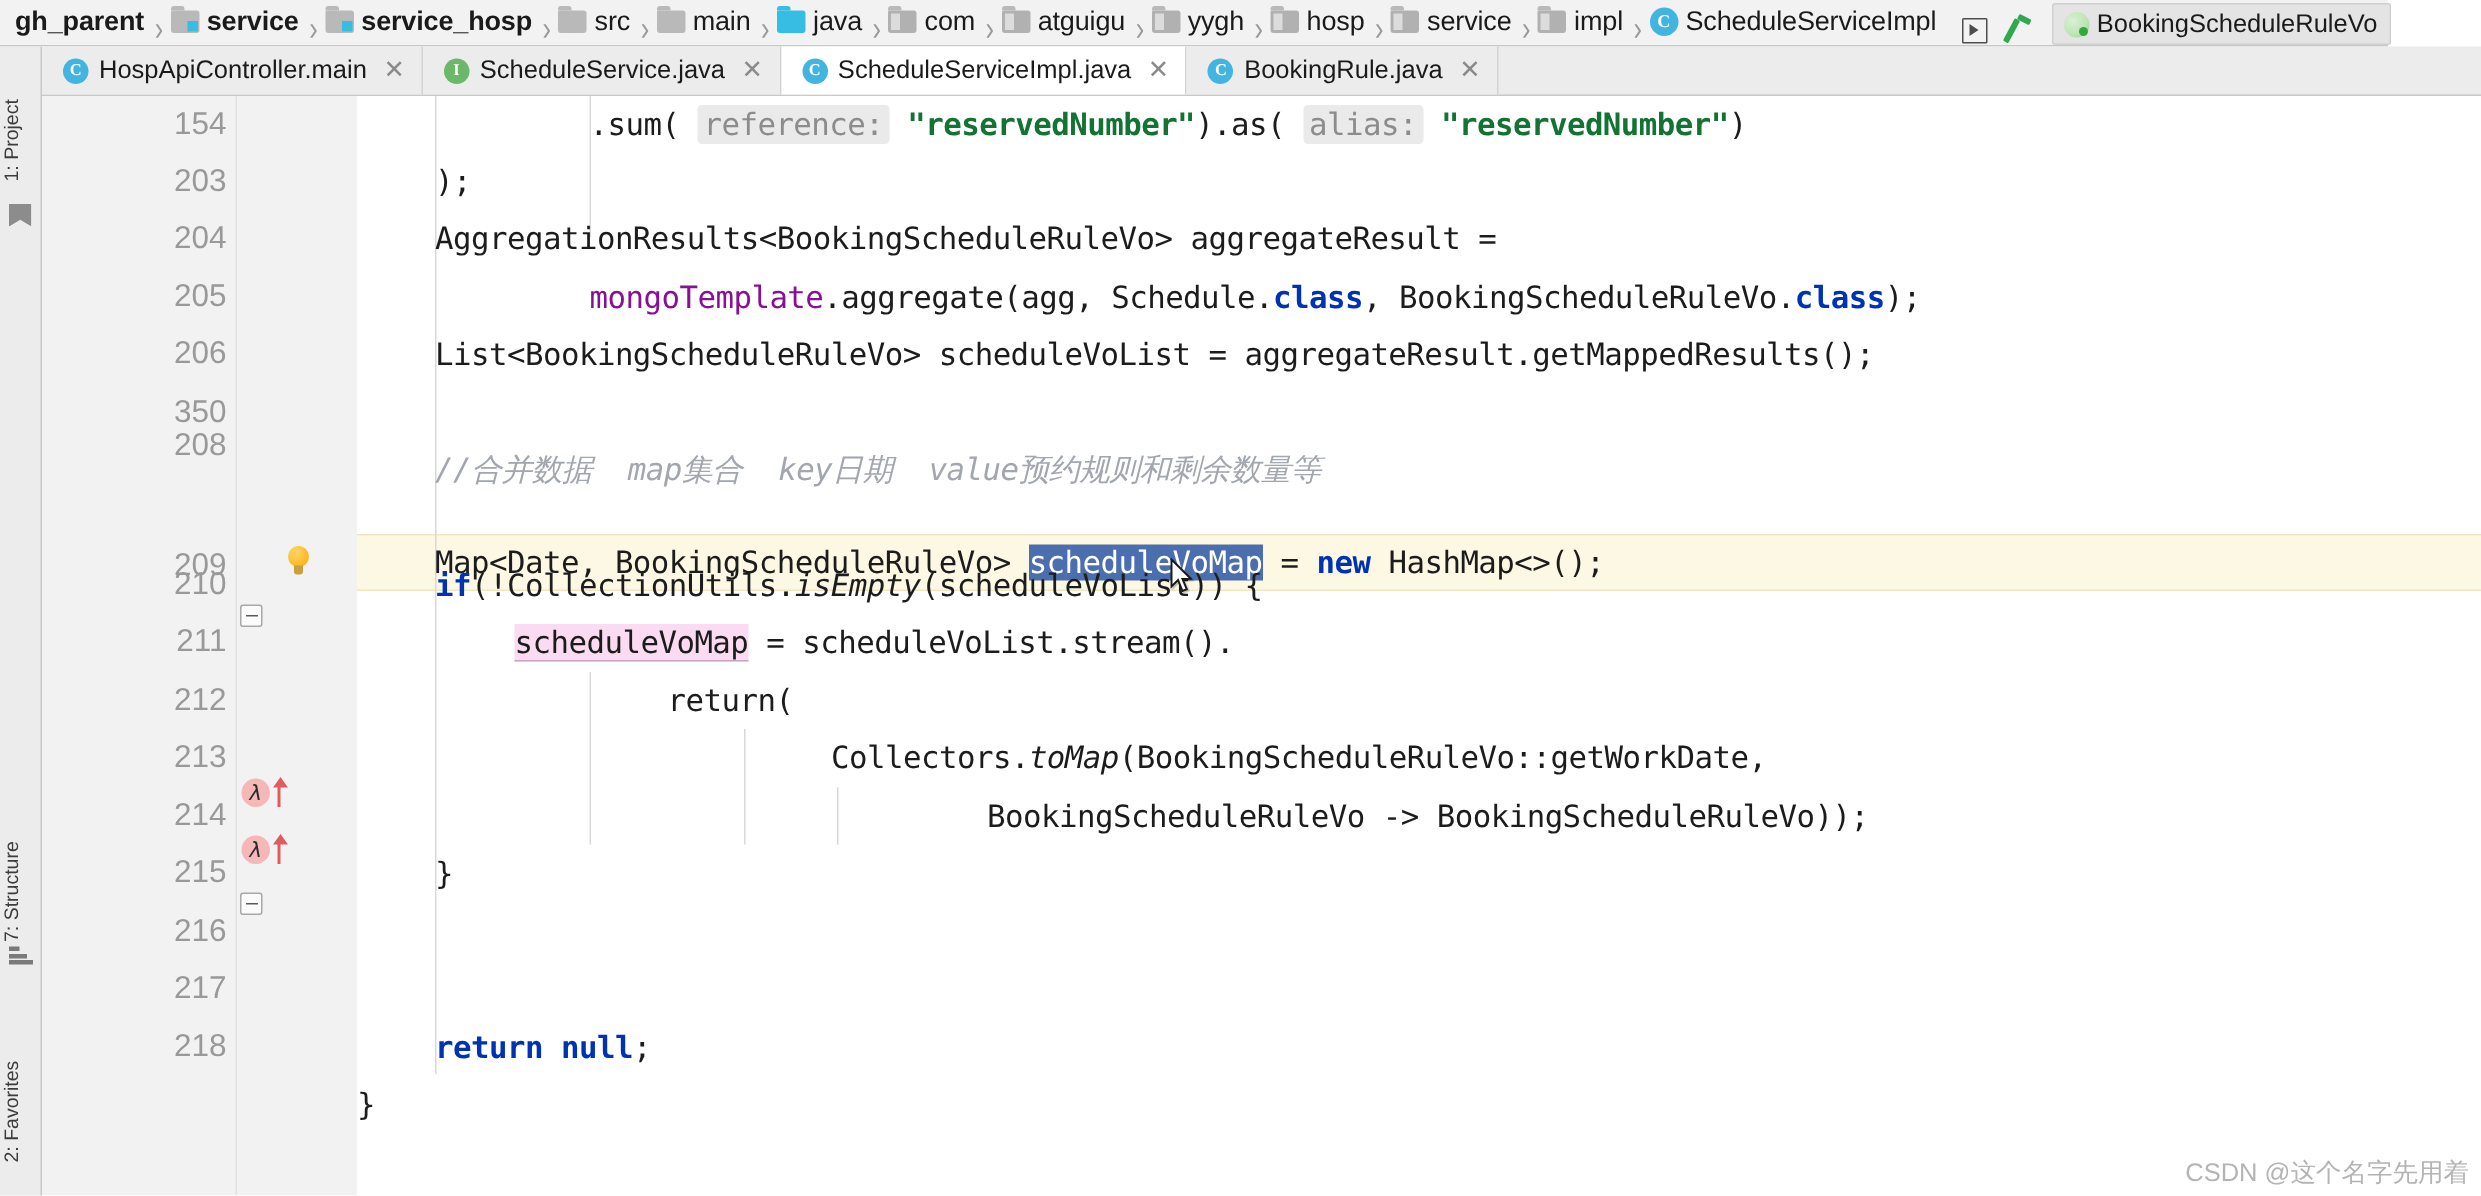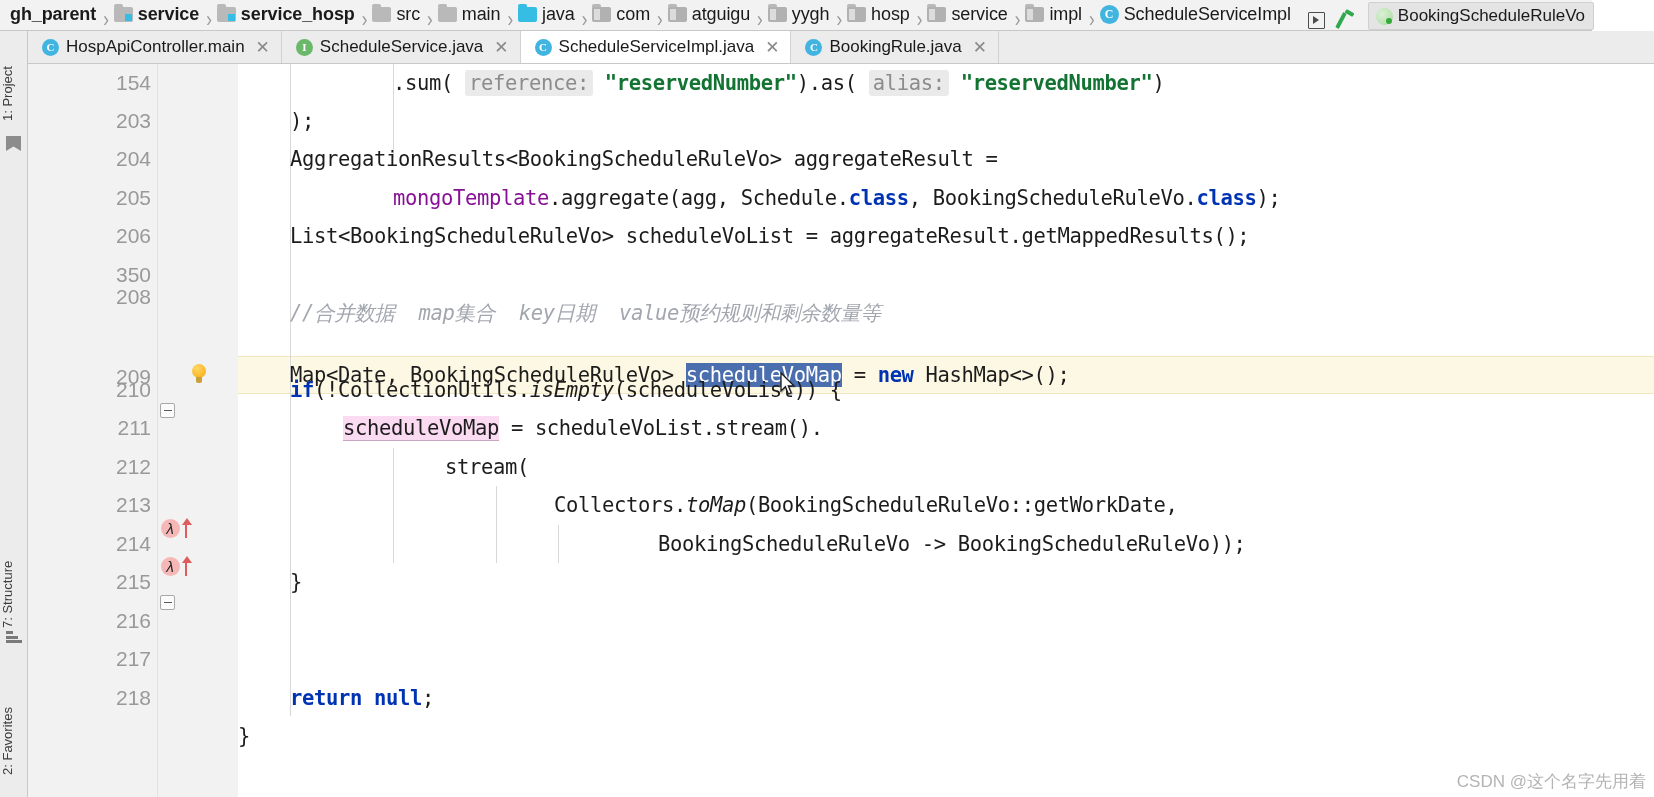--- a/index.html
+++ b/index.html
@@ -515,21 +515,21 @@
 
     <div class="row" style="top:307px">
       <div class="code" style="left:52px;"><span class="kw">if</span><span>(!CollectionUtils.</span><span class="mth-it">isEmpty</span><span>(scheduleVoList)) {</span></div>
     </div>
 
     <div class="row" style="top:345px">
       <div class="code" style="left:105px;"><span class="wr wr-u">scheduleVoMap</span><span> = scheduleVoList.stream().</span></div>
     </div>
 
     <div class="row" style="top:384px">
-      <div class="code" style="left:207px;">stream(</div>
+      <div class="code" style="left:207px;">return(</div>
     </div>
 
     <div class="row" style="top:422px">
       <div class="code" style="left:316px;"><span>Collectors.</span><span class="mth-it">toMap</span><span>(BookingScheduleRuleVo::getWorkDate,</span></div>
     </div>
 
     <div class="row" style="top:461px">
       <div class="code" style="left:420px;">BookingScheduleRuleVo -&gt; BookingScheduleRuleVo));</div>
     </div>
 

